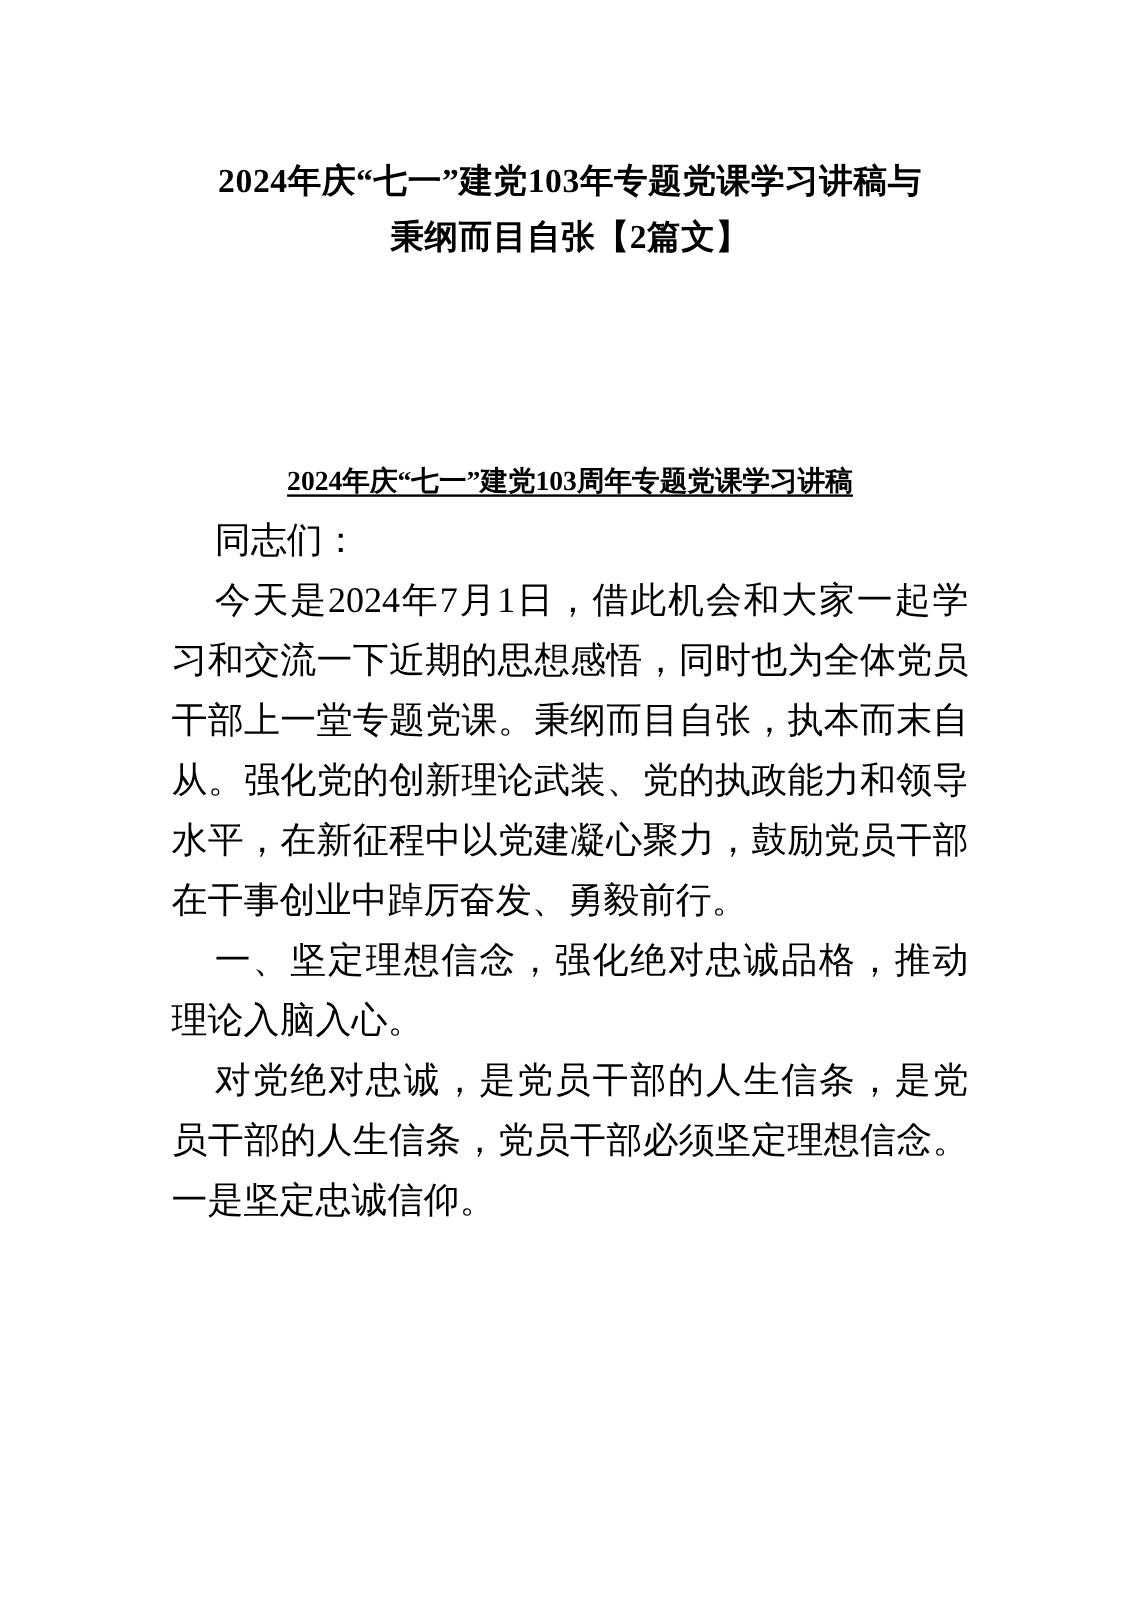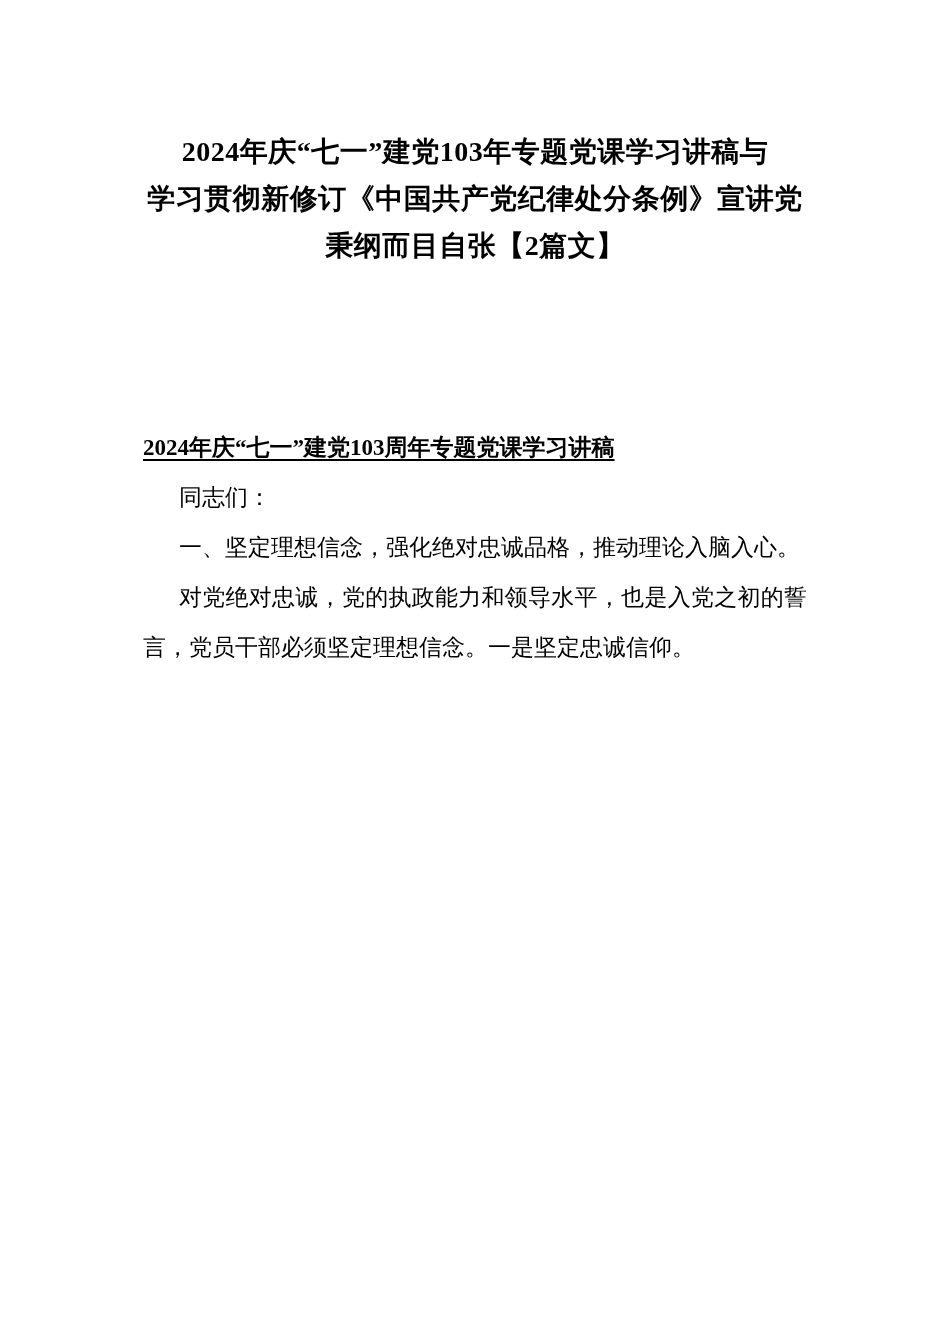--- a/index.html
+++ b/index.html
@@ -29,51 +29,52 @@
     letter-spacing: 0.5px;
   }
   .doc-title .title-line {
     white-space: nowrap;
   }
   .section-title {
     margin-top: 154px;
     font-size: 23px;
     font-weight: 700;
     line-height: 50px;
+    text-align: center;
   }
   .section-title .underlined {
     text-decoration: underline;
     text-underline-offset: 4px;
     text-decoration-thickness: 2px;
   }
   .body-text p {
     margin: 0;
-    font-size: 23px;
+    font-size: 30px;
     line-height: 50px;
     text-align: justify;
     text-indent: 36px;
   }
   .body-text p.bold-heading {
     font-weight: 400;
   }
 </style>
 </head>
 <body>
 
 <div class="page">
 
   <div class="doc-title">
     <div class="title-line">2024年庆“七一”建党103年专题党课学习讲稿与</div>
-    <div class="title-line">学习贯彻新修订《中国共产党纪律处分条例》宣讲党</div>
     <div class="title-line">秉纲而目自张【2篇文】</div>
   </div>
 
   <div class="section-title">
     <span class="underlined">2024年庆“七一”建党103周年专题党课学习讲稿</span>
   </div>
 
   <div class="body-text">
     <p>同志们：</p>
+    <p>今天是2024年7月1日，借此机会和大家一起学习和交流一下近期的思想感悟，同时也为全体党员干部上一堂专题党课。秉纲而目自张，执本而末自从。强化党的创新理论武装、党的执政能力和领导水平，在新征程中以党建凝心聚力，鼓励党员干部在干事创业中踔厉奋发、勇毅前行。</p>
     <p class="bold-heading">一、坚定理想信念，强化绝对忠诚品格，推动理论入脑入心。</p>
-    <p>对党绝对忠诚，党的执政能力和领导水平，也是入党之初的誓言，党员干部必须坚定理想信念。一是坚定忠诚信仰。</p>
+    <p>对党绝对忠诚，是党员干部的人生信条，是党员干部的人生信条，党员干部必须坚定理想信念。一是坚定忠诚信仰。</p>
   </div>
 
 </div>
 
 </body></html>

